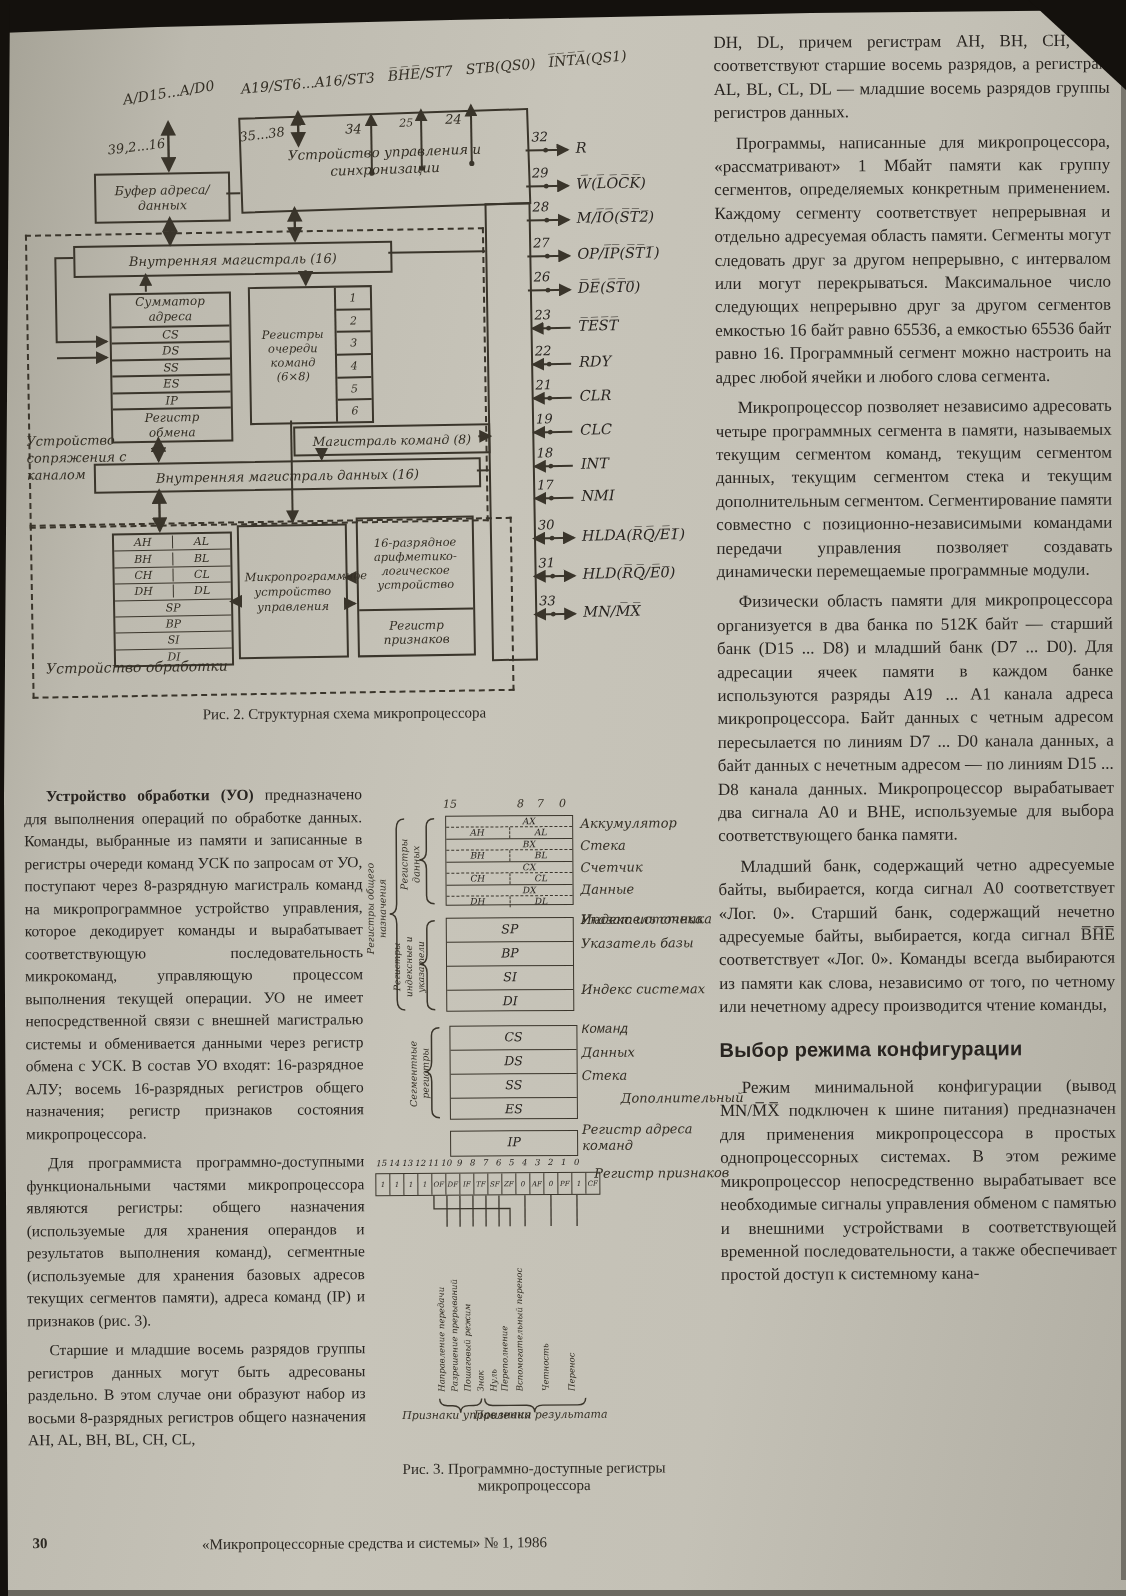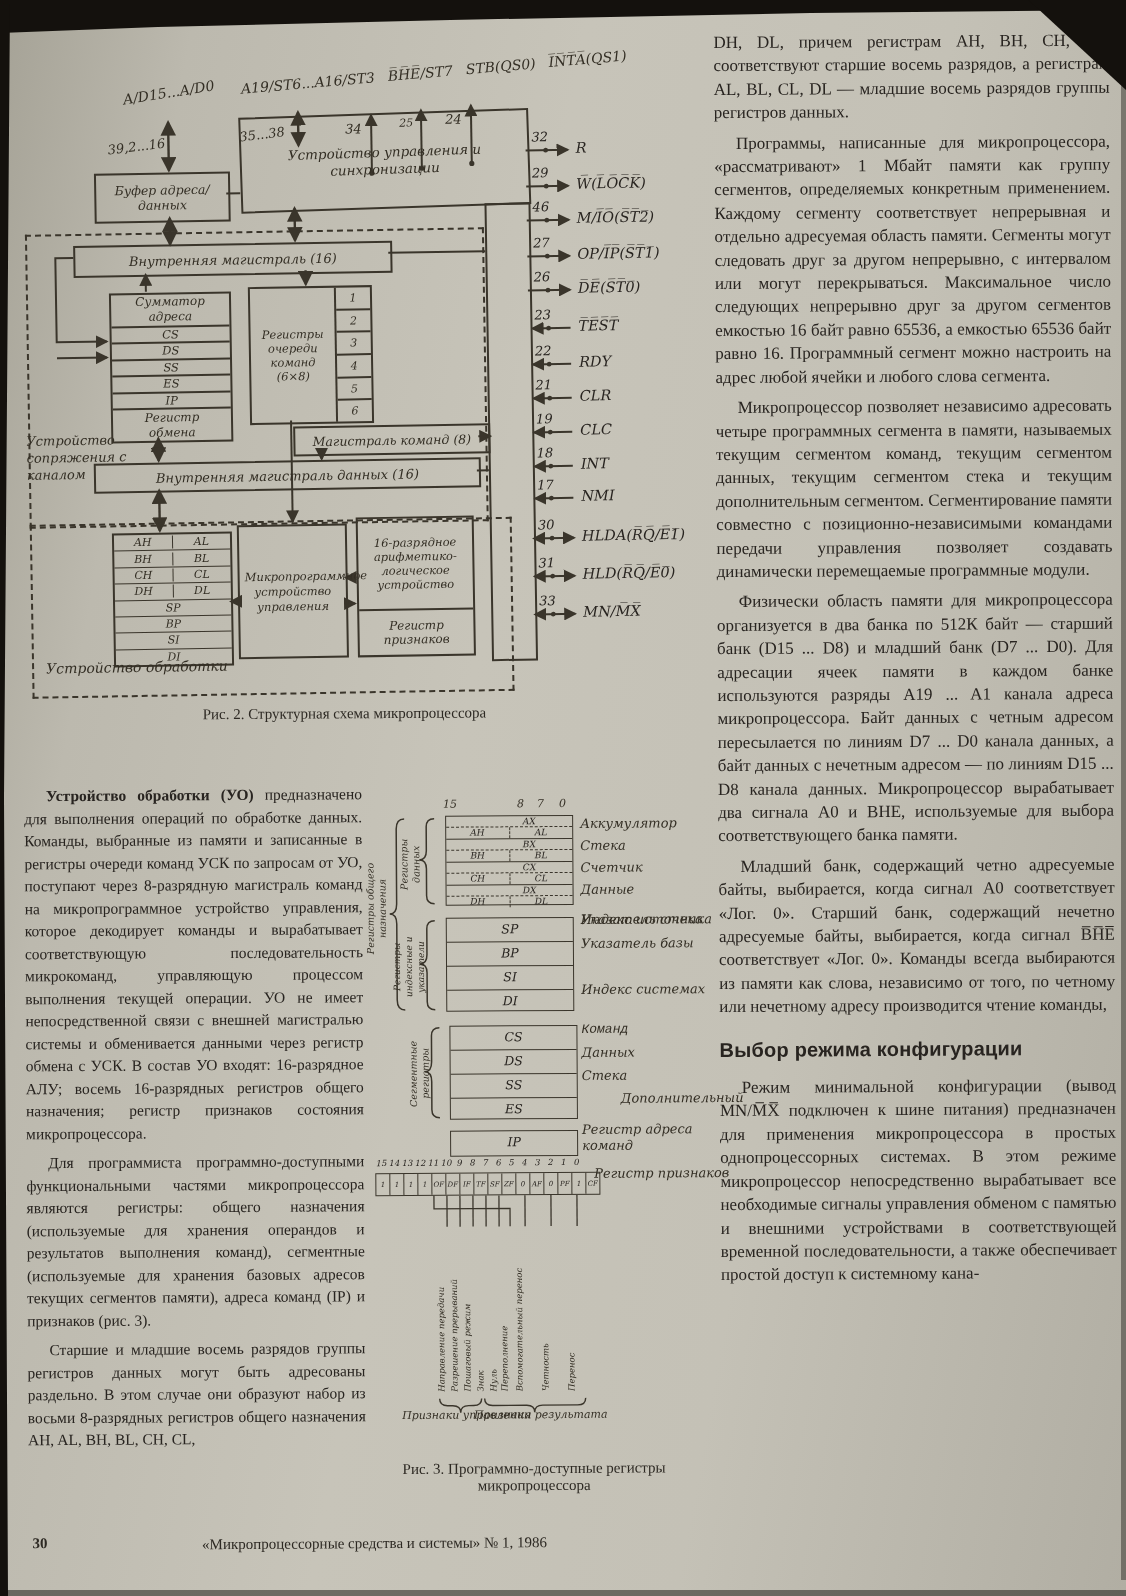--- a/index.html
+++ b/index.html
@@ -258,21 +258,21 @@
 
     <div class="pin" style="top:152px;">
           <span class="pnum">32</span>
           <span class="pname">R</span>
         </div>
     <div class="pin" style="top:188px;">
           <span class="pnum">29</span>
           <span class="pname">W̅(L̅O̅C̅K̅)</span>
         </div>
     <div class="pin" style="top:222px;">
-          <span class="pnum">46</span>
+          <span class="pnum">28</span>
           <span class="pname">M/I̅O̅(S̅T̅2̅)</span>
         </div>
     <div class="pin" style="top:258px;">
           <span class="pnum">27</span>
           <span class="pname">OP/I̅P̅(S̅T̅1̅)</span>
         </div>
     <div class="pin" style="top:292px;">
           <span class="pnum">26</span>
           <span class="pname">D̅E̅(S̅T̅0̅)</span>
         </div>

